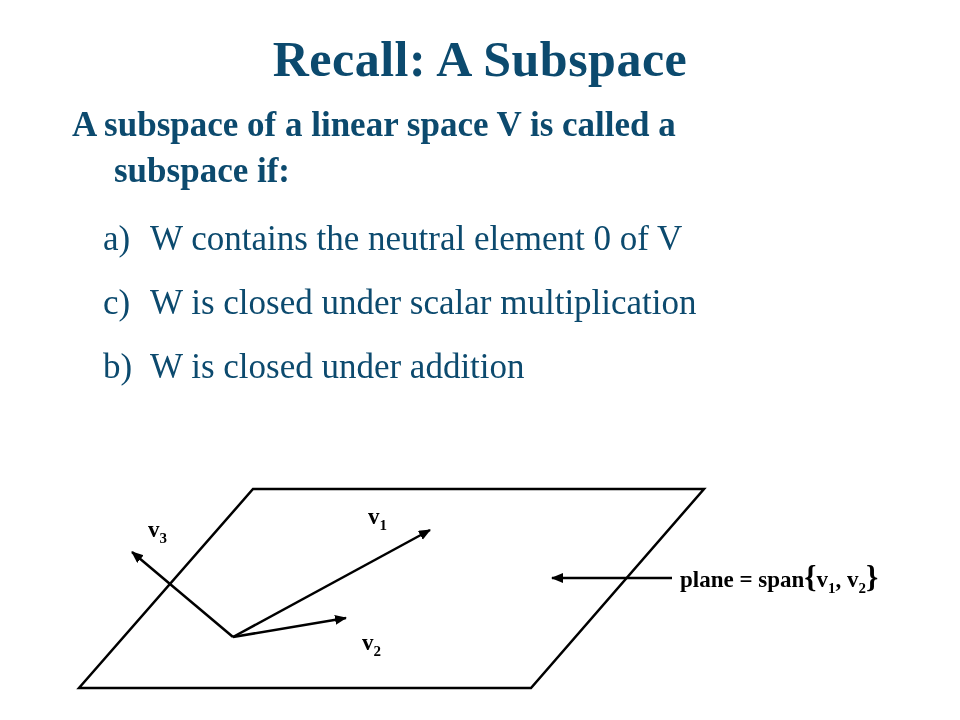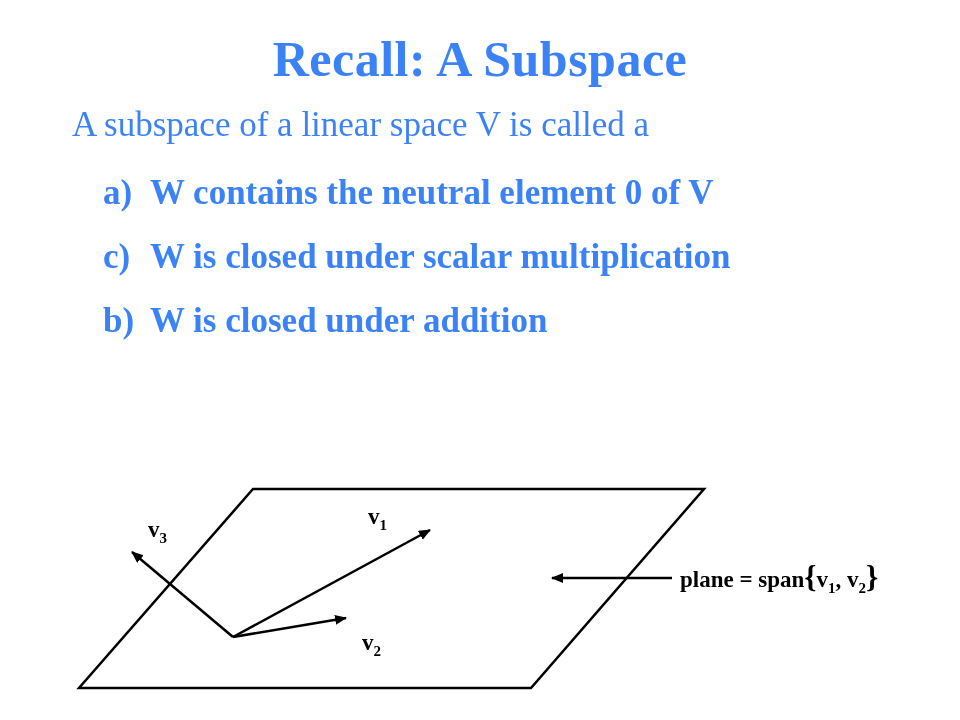--- a/index.html
+++ b/index.html
@@ -7,52 +7,52 @@
     padding: 0;
     background: #ffffff;
   }
   .slide {
     position: relative;
     width: 960px;
     height: 720px;
     background: #ffffff;
     overflow: hidden;
     font-family: "Liberation Serif", "DejaVu Serif", serif;
-    color: #3b82f6;
+    color: #0c4a6e;
   }
   .title {
     margin: 0;
     padding-top: 30px;
     text-align: center;
     font-size: 50px;
     font-weight: 700;
     letter-spacing: 0.5px;
   }
   .body {
     margin-top: 14px;
   }
   .intro {
     margin: 0;
     padding-left: 72px;
     font-size: 35px;
     line-height: 46px;
+    font-weight: bold;
   }
   .intro .line2 {
     padding-left: 42px;
   }
   .list {
     margin-top: 22px;
   }
   .list-item {
     padding-left: 103px;
     font-size: 35px;
     line-height: 45px;
     margin-bottom: 19px;
     white-space: nowrap;
-    font-weight: bold;
   }
   .marker {
     display: inline-block;
     width: 47px;
   }
   .figure-svg {
     position: absolute;
     left: 0;
     top: 0;
     width: 960px;
@@ -75,20 +75,21 @@
 </head>
 <body>
 
 <div class="slide">
 
   <h1 class="title">Recall: A Subspace</h1>
 
   <div class="body">
     <p class="intro">
       <span class="line1">A subspace of a linear space V is called a</span><br>
+      <span class="line2">subspace if:</span>
     </p>
 
     <div class="list">
       <div class="list-item">
         <span class="marker">a)</span><span class="item-text">W contains the neutral element 0 of V</span>
       </div>
       <div class="list-item">
         <span class="marker">c)</span><span class="item-text">W is closed under scalar multiplication</span>
       </div>
       <div class="list-item">

